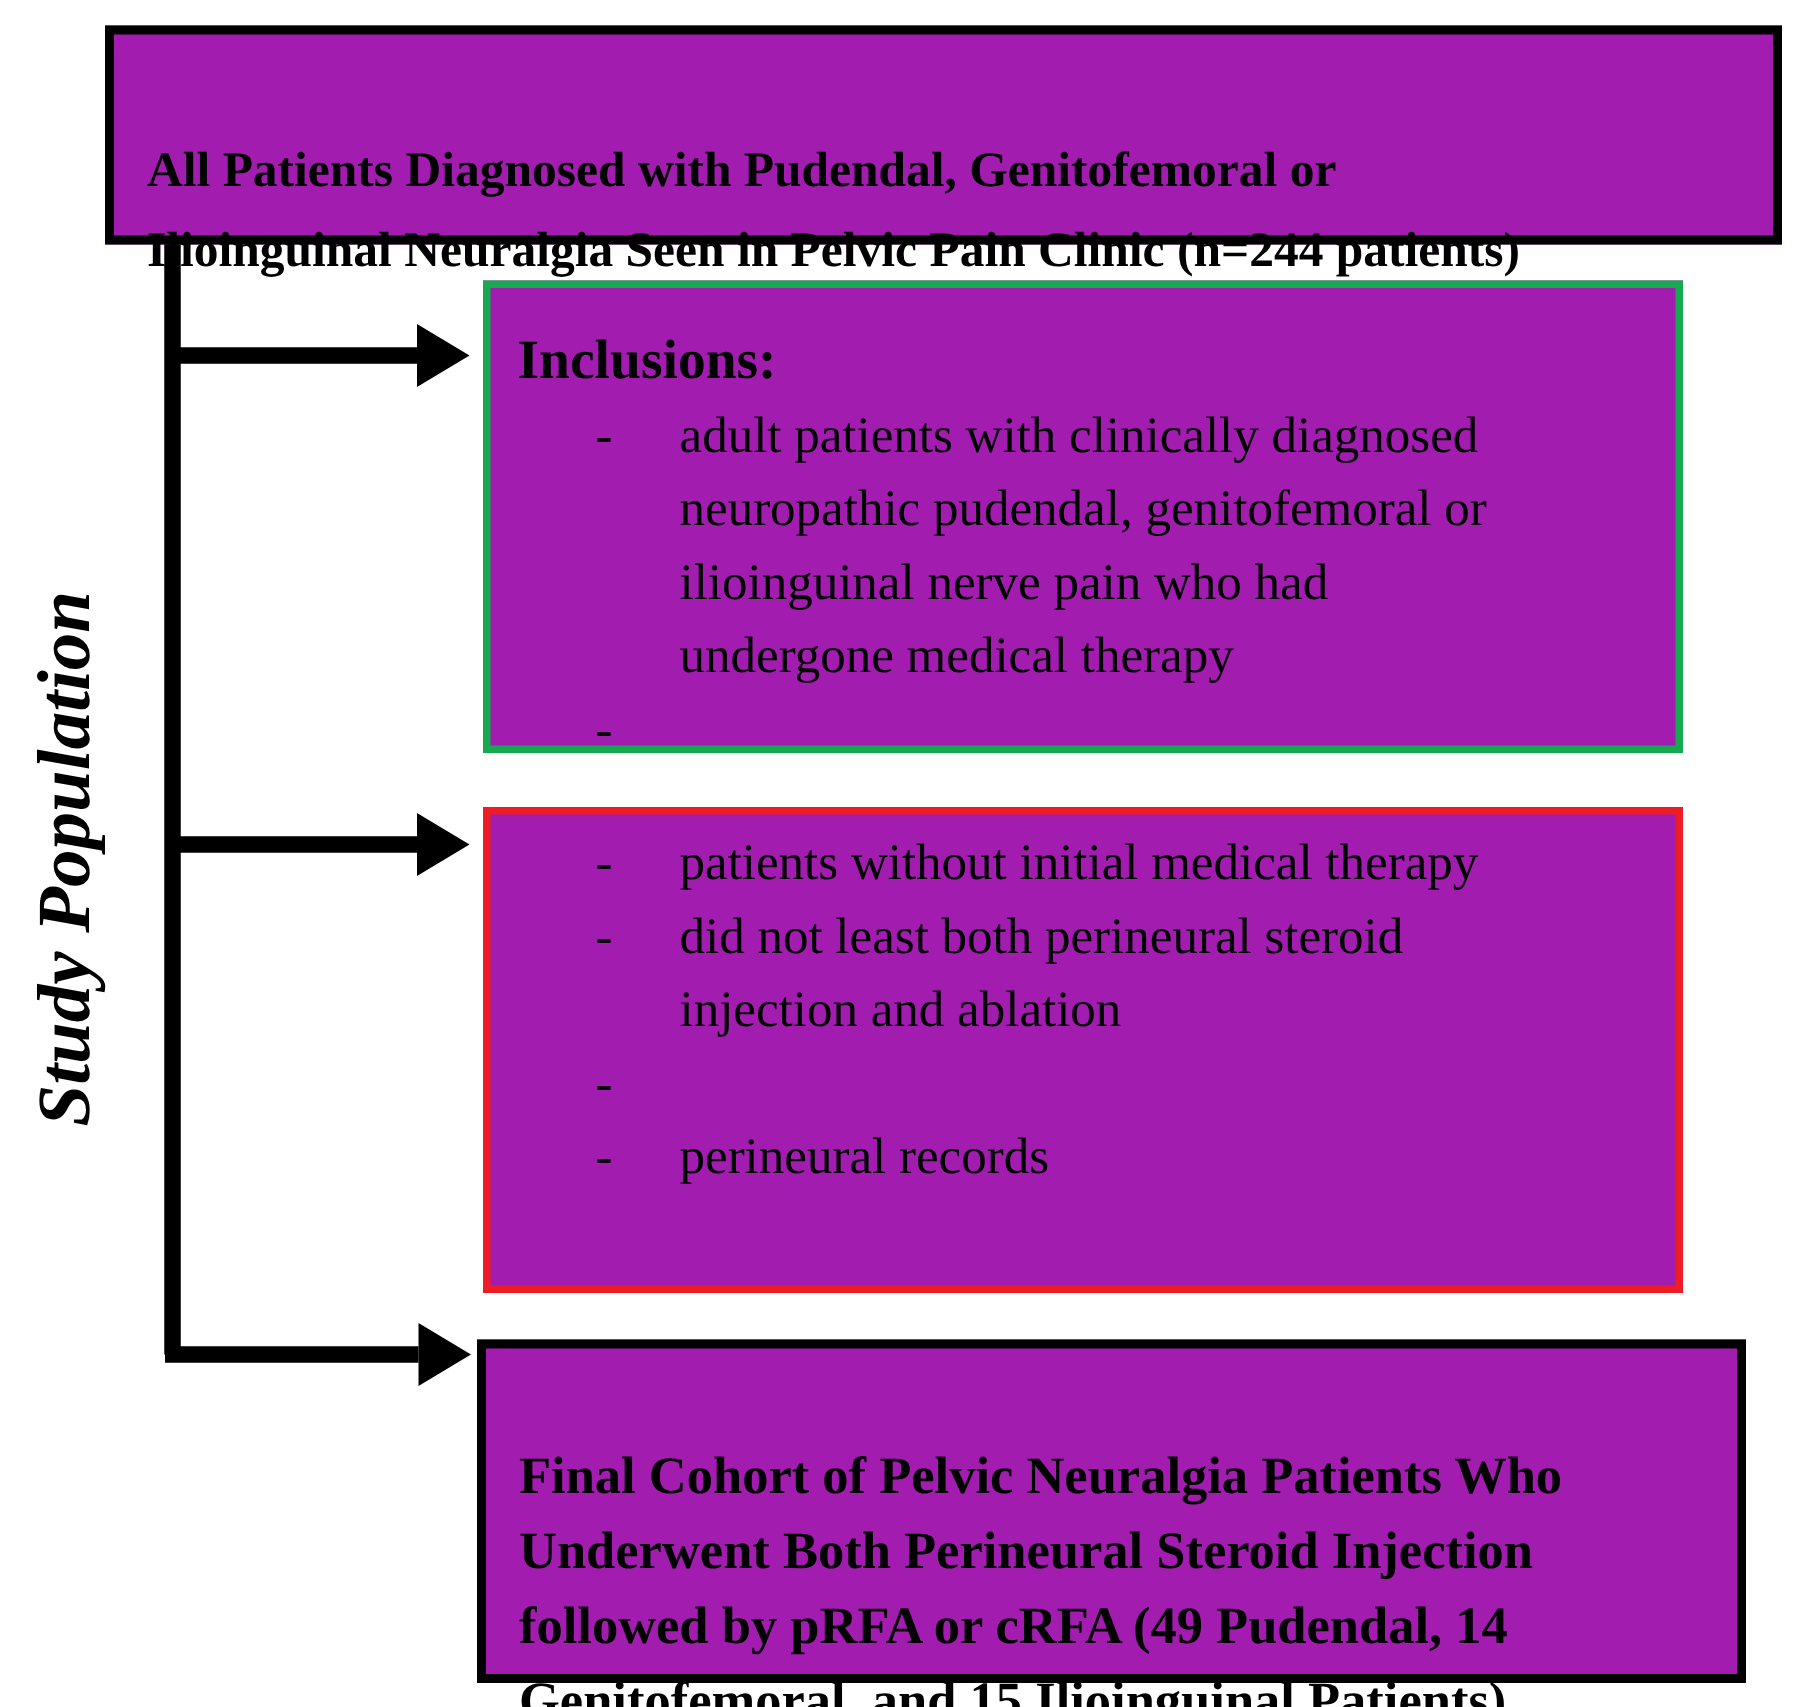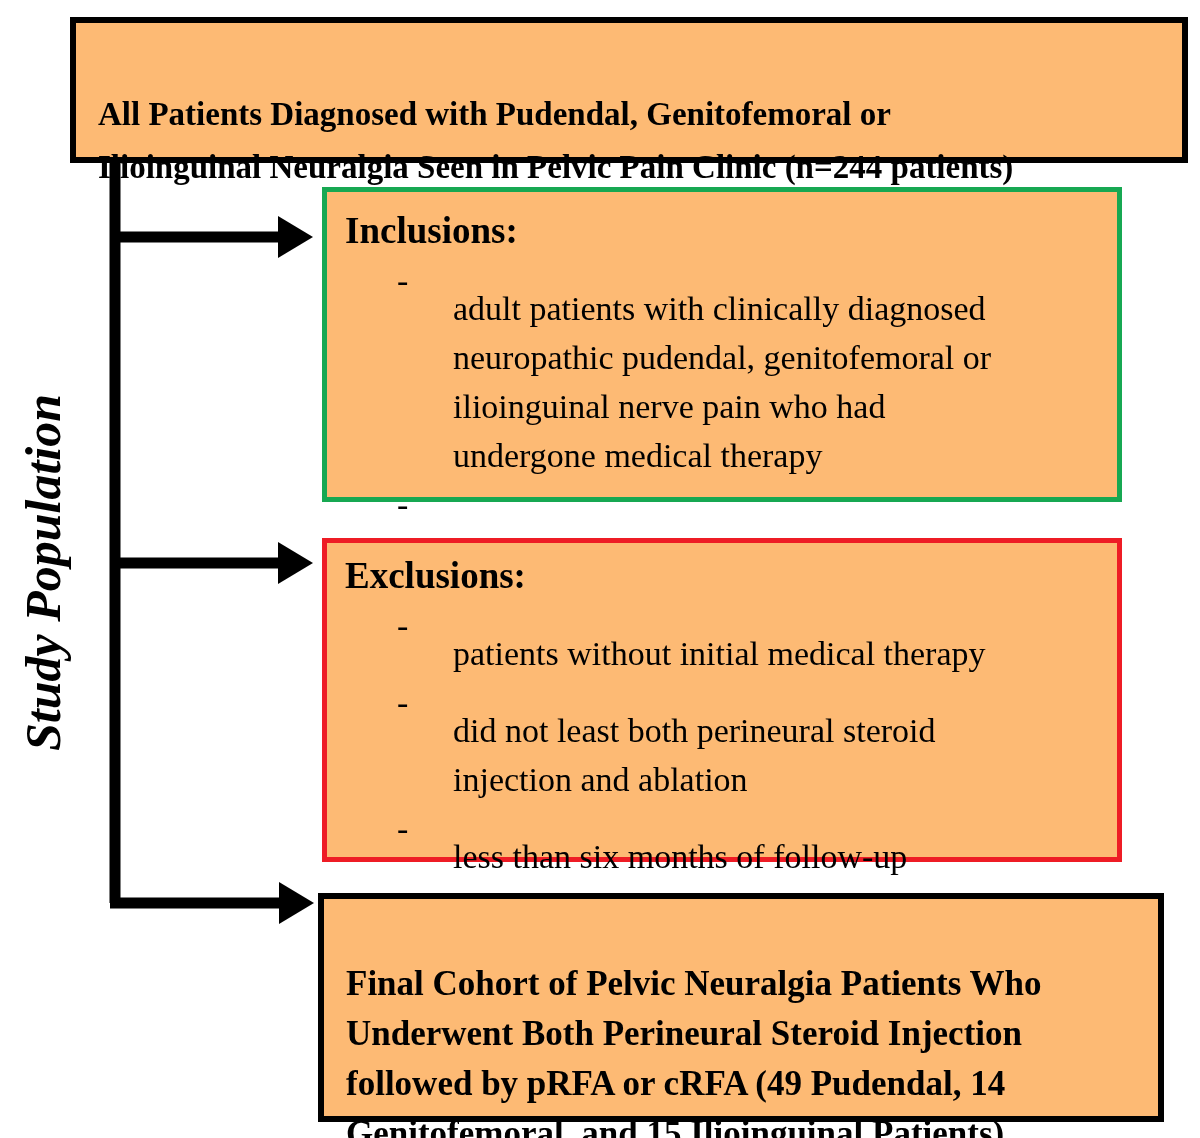--- a/index.html
+++ b/index.html
@@ -18,21 +18,21 @@
   }
   .connectors {
     position: absolute;
     left: 0;
     top: 0;
     pointer-events: none;
   }
   .box {
     position: absolute;
     box-sizing: border-box;
-    background: #fdba74;
+    background: #a21caf;
   }
   .box-black {
     border: 6px solid #000000;
   }
   .box-top {
     left: 70px;
     top: 17px;
     width: 1118px;
     height: 146px;
     padding: 12px 20px 0 22px;
@@ -40,21 +40,21 @@
     font-size: 33px;
     line-height: 53px;
     white-space: pre-line;
   }
   .box-inclusions {
     left: 322px;
     top: 187px;
     width: 800px;
     height: 315px;
     border: 5px solid #17a852;
-    padding: 14px 14px 0 18px;
+    padding: 24px 14px 0 18px;
   }
   .box-exclusions {
     left: 322px;
     top: 538px;
     width: 800px;
     height: 324px;
     border: 5px solid #ee1c25;
     padding: 8px 14px 0 18px;
   }
   .box-final {
@@ -78,21 +78,20 @@
     font-size: 34px;
     line-height: 49px;
     padding-left: 52px;
   }
   .bullet-dash {
     flex: 0 0 56px;
     text-align: left;
   }
   .bullet-text {
     white-space: pre-line;
-    margin-top: 28px;
   }
   .side-label {
     position: absolute;
     left: -208px;
     top: 525px;
     width: 500px;
     height: 95px;
     transform: rotate(-90deg);
     display: flex;
     align-items: center;
@@ -143,33 +142,31 @@
 neuropathic pudendal, genitofemoral or
 ilioinguinal nerve pain who had
 undergone medical therapy</span>
     </div>
     <div class="bullet-item">
       <span class="bullet-dash">-</span>
     </div>
   </div>
 
   <div class="box box-exclusions" style="border-color: rgb(238, 28, 37);">
-    <div class="box-heading">Exclusions:</div>
     <div class="bullet-item">
       <span class="bullet-dash">-</span>
       <span class="bullet-text">patients without initial medical therapy</span>
     </div>
     <div class="bullet-item">
       <span class="bullet-dash">-</span>
       <span class="bullet-text">did not least both perineural steroid
 injection and ablation</span>
     </div>
     <div class="bullet-item">
       <span class="bullet-dash">-</span>
-      <span class="bullet-text">less than six months of follow-up</span>
     </div>
     <div class="bullet-item">
       <span class="bullet-dash">-</span>
       <span class="bullet-text">perineural records</span>
     </div>
   </div>
 
   <div class="box box-black box-final">
     <span>Final Cohort of Pelvic Neuralgia Patients Who
 Underwent Both Perineural Steroid Injection

